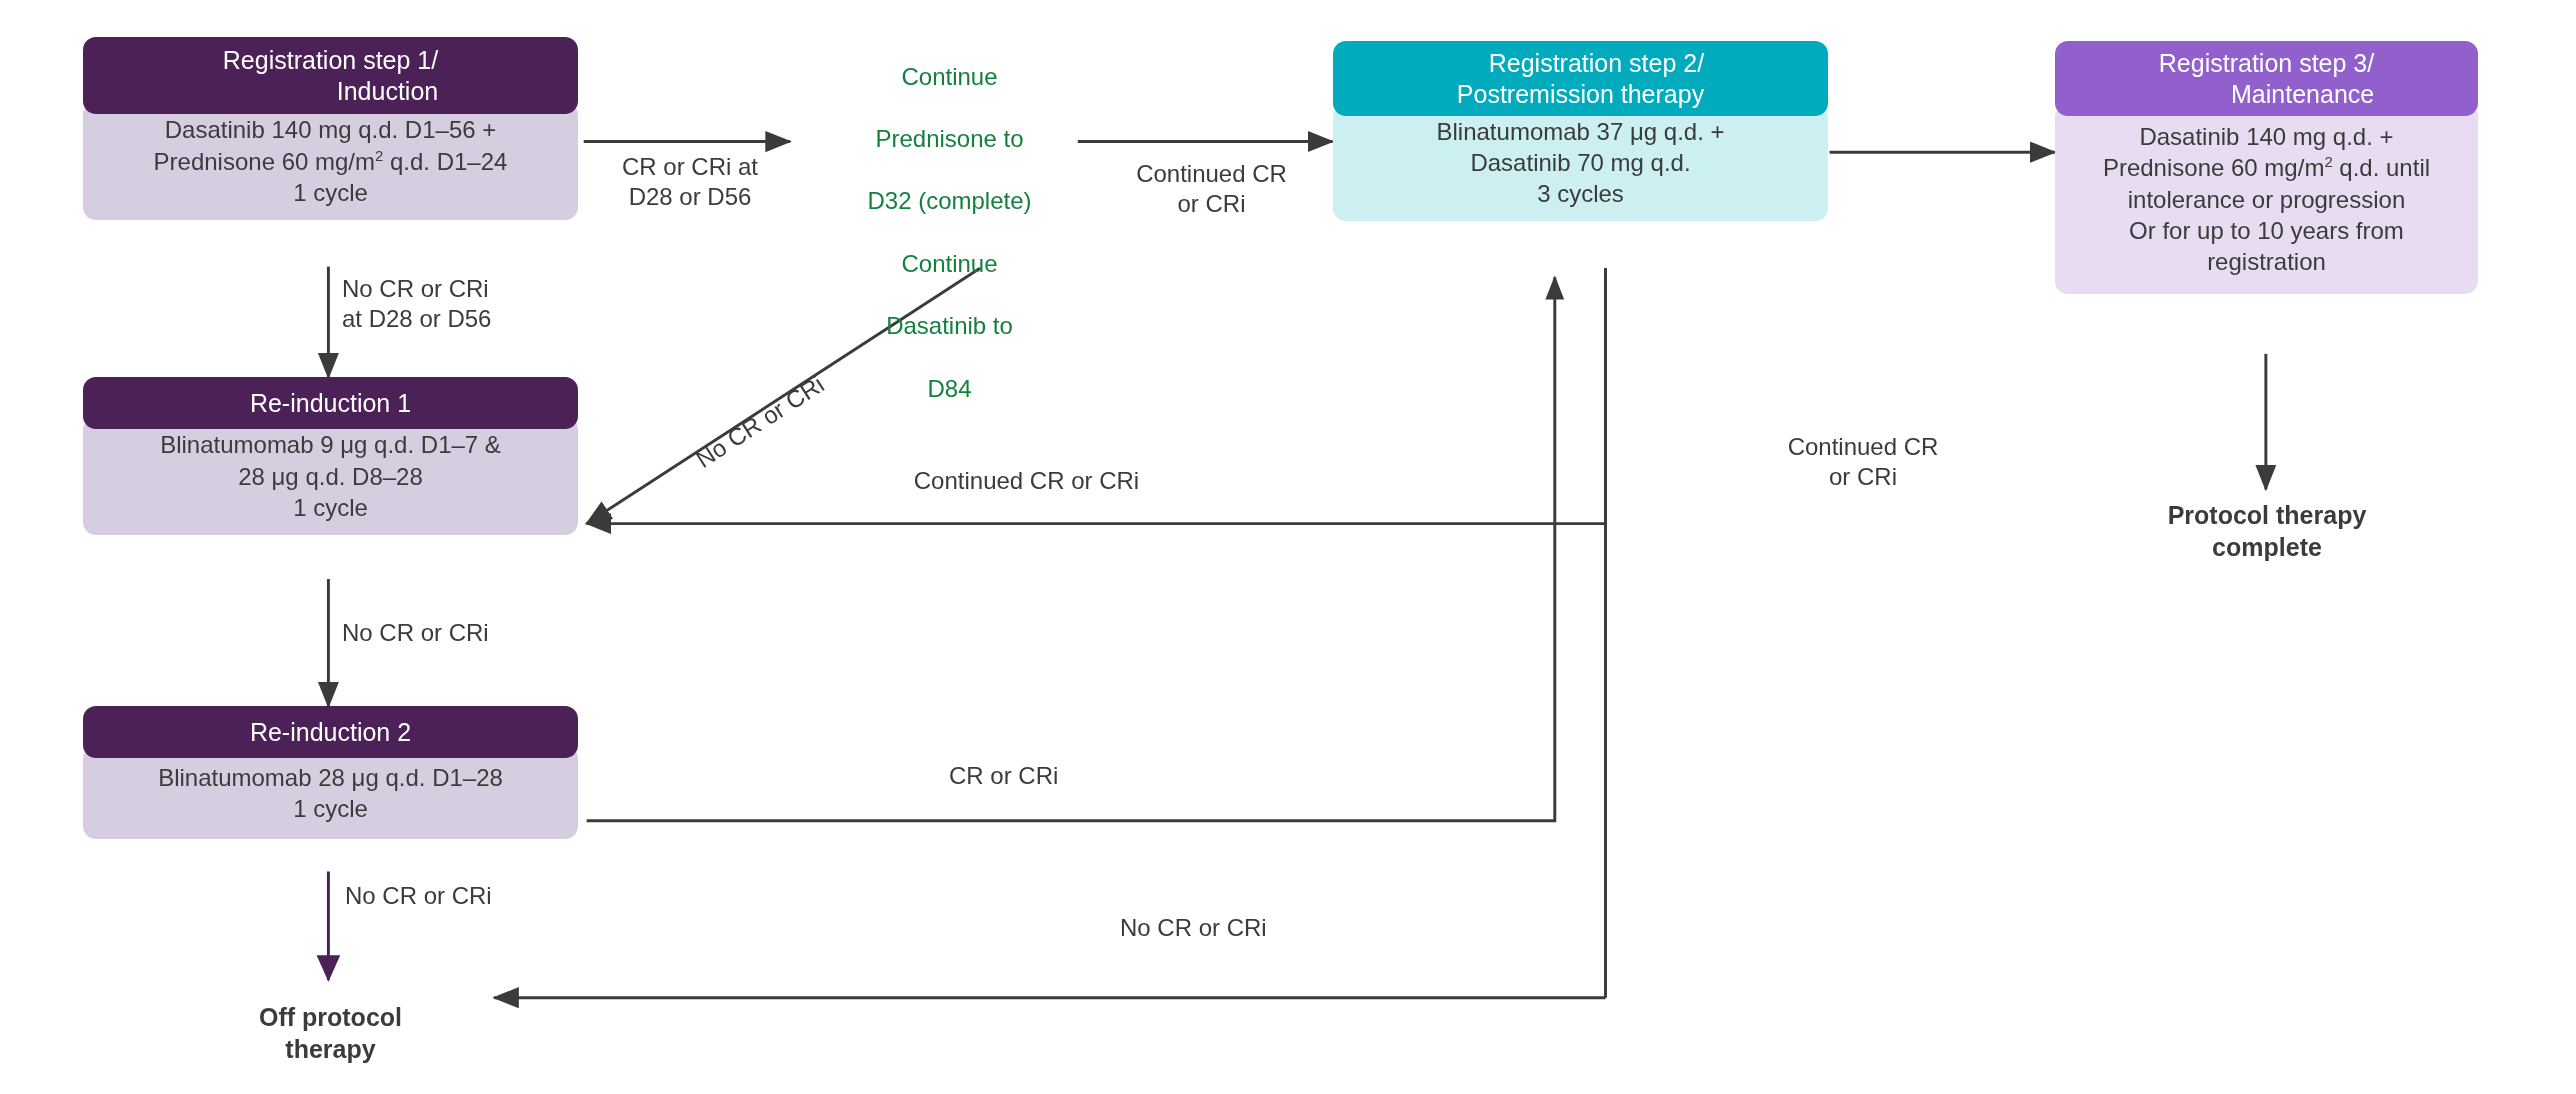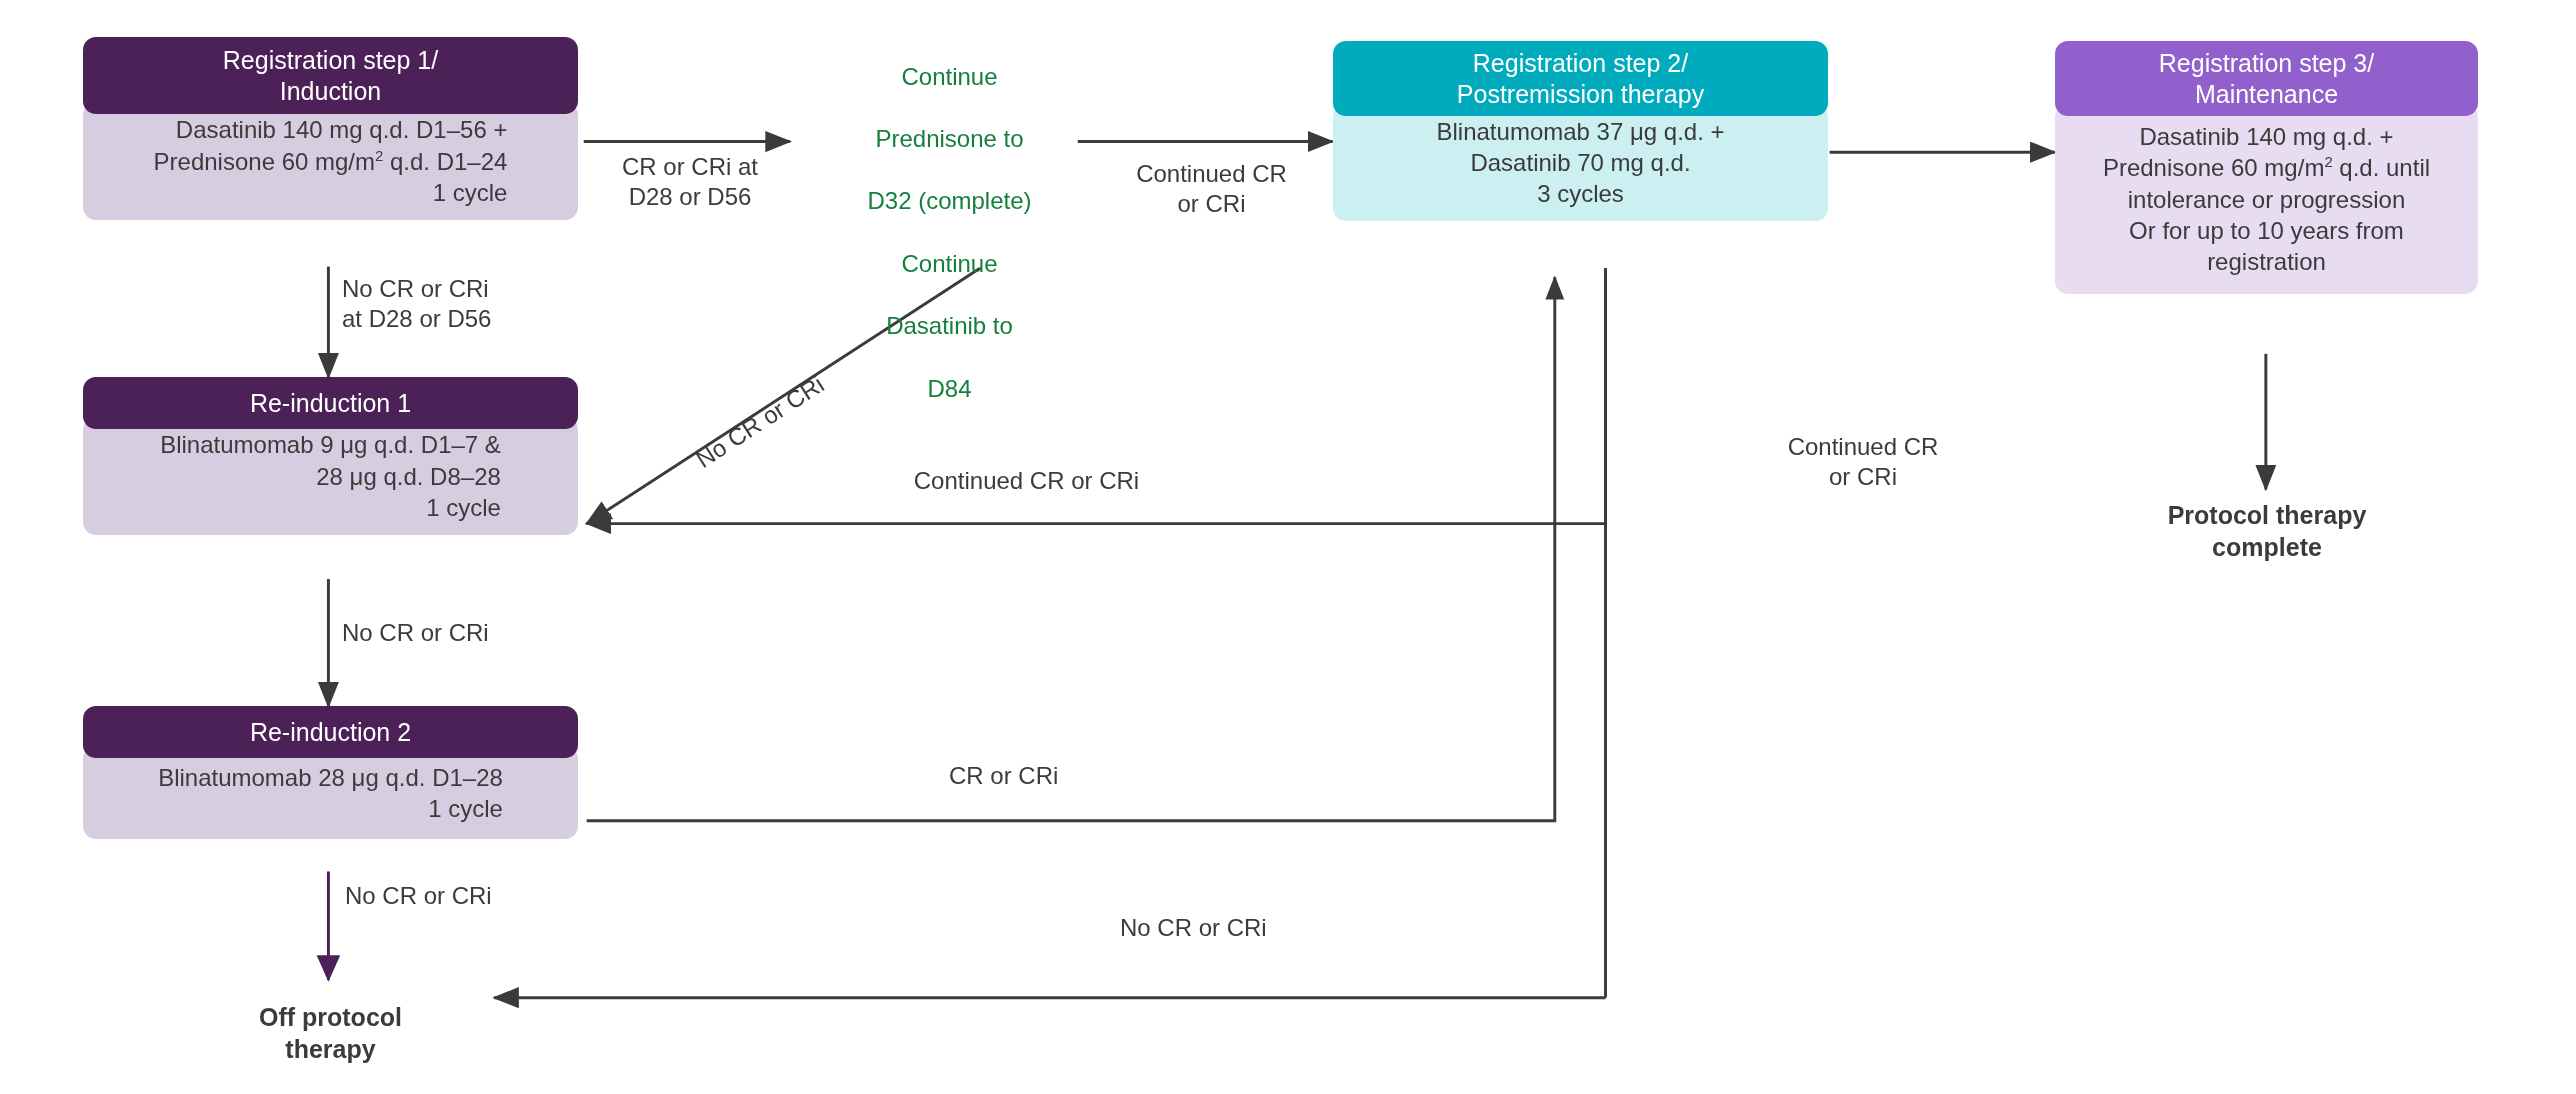--- a/index.html
+++ b/index.html
@@ -31,21 +31,21 @@
     position: absolute;
     box-sizing: border-box;
   }
   .node-header {
     box-sizing: border-box;
     border-radius: 13px;
     color: #ffffff;
     display: flex;
     align-items: center;
     justify-content: center;
-    text-align: center;
+    text-align: right;
     line-height: 1.22;
     font-size: 25px;
     padding: 5.9px 10.6px;
     position: relative;
     z-index: 2;
   }
   .node-body {
     box-sizing: border-box;
     border-radius: 13px;
     color: #3b3b3b;
@@ -56,21 +56,21 @@
     line-height: 1.30;
     font-size: 24px;
     padding: 8.3px 10.6px;
     margin-top: -11.8px;
     position: relative;
     z-index: 1;
   }
   .hdr-dark   { background: #4b2158; }
   .hdr-teal   { background: #00abbd; }
   .hdr-violet { background: #9160cc; }
-  .body-lilac { background: #d7cde0; text-align: right; }
+  .body-lilac { background: #d7cde0; }
   .body-cyan  { background: #cceff2; }
   .body-lav   { background: #e7dcf2; }
 
   
   .terminal {
     position: absolute;
     font-weight: bold;
     color: #3b3b3b;
     font-size: 25px;
     line-height: 1.26;

